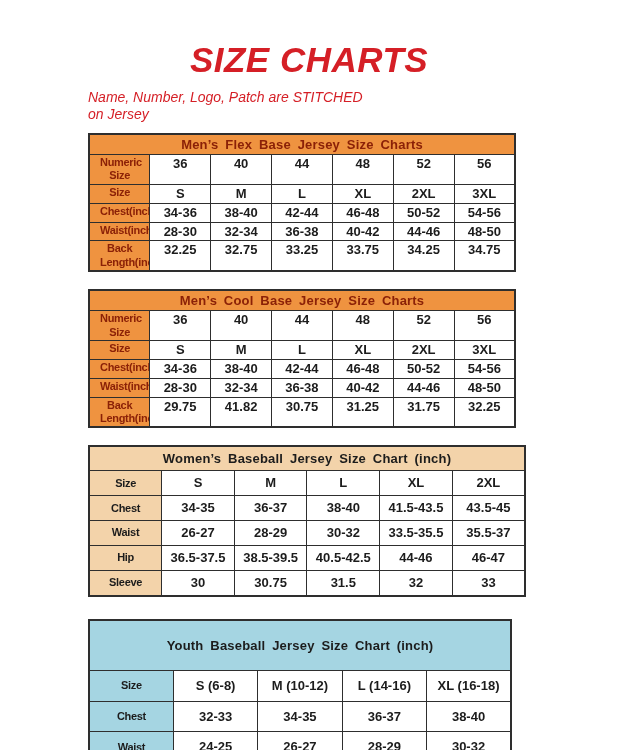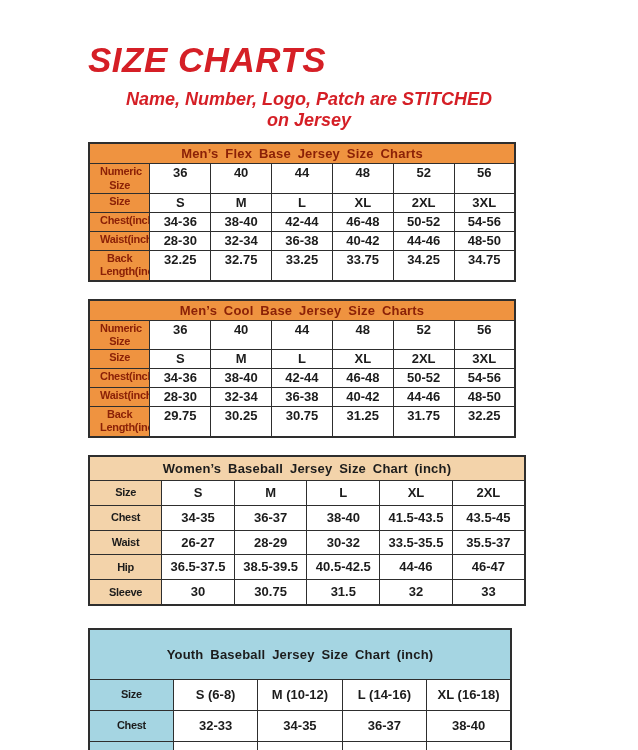--- a/index.html
+++ b/index.html
@@ -16,32 +16,32 @@
   .content {
     margin-left: 88px;
     width: 442px;
     padding-top: 42px;
   }
   .title {
     color: var(--title-red, #d51f26);
     font-size: 35px;
     font-weight: bold;
     font-style: italic;
+    text-align: center;
     letter-spacing: 0.5px;
     margin: 0 0 12px 0;
     line-height: 1.0;
   }
   .subtitle {
     color: var(--title-red, #d51f26);
-    font-size: 18px;
-    font-weight: bold;
+    font-size: 14px;
+    font-weight: normal;
     font-style: italic;
     margin: 0 0 11px 0;
     line-height: 1.18;
-    text-align: center;
   }
   .subtitle span { display: block; }
 
   table.size-table {
     border-collapse: collapse;
     table-layout: fixed;
     border: 2px solid var(--brd, #2e2e2e);
     background: #c4b5fd;
   }
   .size-table th, .size-table td {
@@ -197,21 +197,21 @@
           <td class="val">28-30</td>
           <td class="val">32-34</td>
           <td class="val">36-38</td>
           <td class="val">40-42</td>
           <td class="val">44-46</td>
           <td class="val">48-50</td>
         </tr>
         <tr>
           <th class="lbl">Back Length(inch)</th>
           <td class="val">29.75</td>
-          <td class="val">30.25</td>
+          <td class="val">41.82</td>
           <td class="val">30.75</td>
           <td class="val">31.25</td>
           <td class="val">31.75</td>
           <td class="val">32.25</td>
         </tr>
       </tbody>
   </table>
 
   <table class="size-table t-women" style="--hdr-bg: #f3d3aa; --hdr-tx: #1c1c1c; --lbl-bg: #f3d3aa; --lbl-tx: #1c1c1c; --val-tx: #1c1c1c; --brd: #2e2e2e;">
     <thead>

